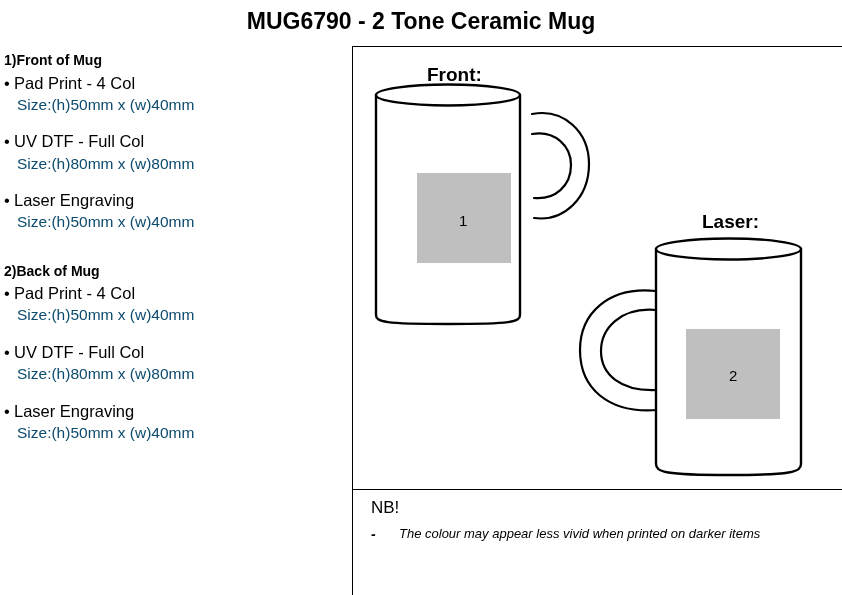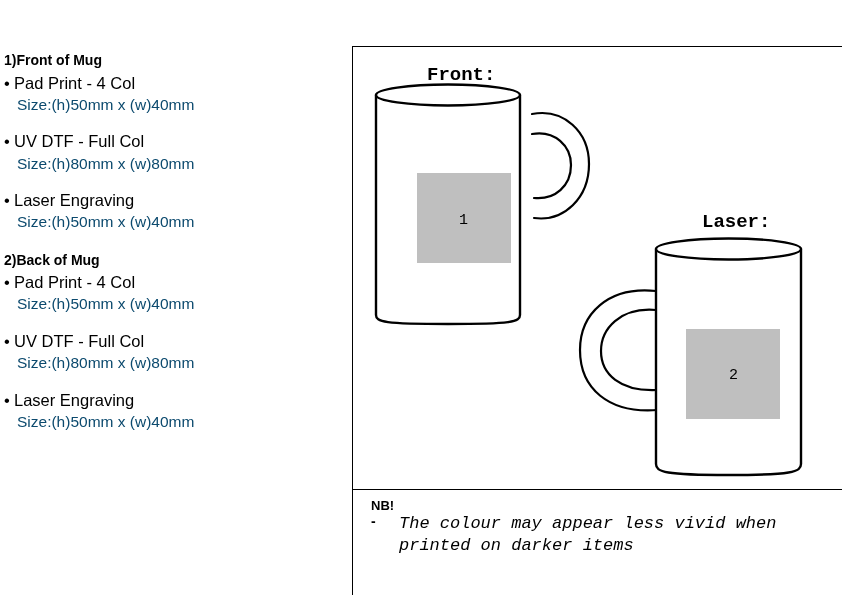--- a/index.html
+++ b/index.html
@@ -63,21 +63,21 @@
     top: 52px;
     width: 340px;
   }
   .section-head {
     font-size: 14px;
     font-weight: bold;
     margin: 0 0 2px 0;
     line-height: 1.25;
   }
   .section-head.second {
-    margin-top: 18px;
+    margin-top: 29px;
   }
   .spec-item {
     margin: 0 0 0 0;
     padding: 0;
   }
   .spec-item + .spec-item {
     margin-top: 14px;
   }
   .spec-method {
     font-size: 16.5px;
@@ -97,21 +97,20 @@
     color: #0c4a6e;
   }
 
   
   .art {
     position: absolute;
     left: 352px;
     top: 46px;
     width: 490px;
     height: 443px;
-    font-family: Liberation Mono, monospace;
   }
   .label {
     position: absolute;
     font-size: 19px;
     font-weight: bold;
   }
   .label-front { left: 75px; top: 18px; }
   .label-back  { left: 350px; top: 165px; }
 
   .mug-svg {
@@ -126,46 +125,47 @@
   }
 
   
   .nb {
     position: absolute;
     left: 371px;
     top: 498px;
     width: 460px;
   }
   .nb-title {
-    font-size: 13px;
-    font-weight: bold;
+    font-size: 17px;
+    font-weight: normal;
+    margin-bottom: 8px;
   }
   .nb-row {
     display: flex;
     align-items: flex-start;
     gap: 0px;
   }
   .nb-dash {
     font-size: 14px;
     font-weight: bold;
     width: 28px;
     flex: 0 0 28px;
   }
   .nb-text {
-    font-size: 17px;
+    font-size: 13px;
     font-style: italic;
     line-height: 1.3;
-    font-family: Liberation Mono, monospace;
   }
 </style>
 </head>
 <body>
 
 <div id="page">
 
+  <div class="title">MUG6790 - 2 Tone Ceramic Mug</div>
 
   <div class="h-divider-top"></div>
   <div class="v-divider"></div>
   <div class="h-divider-nb"></div>
 
   <div class="specs">
 
     <div class="section-head">1)Front of Mug</div>
 
     <div class="spec-item">

